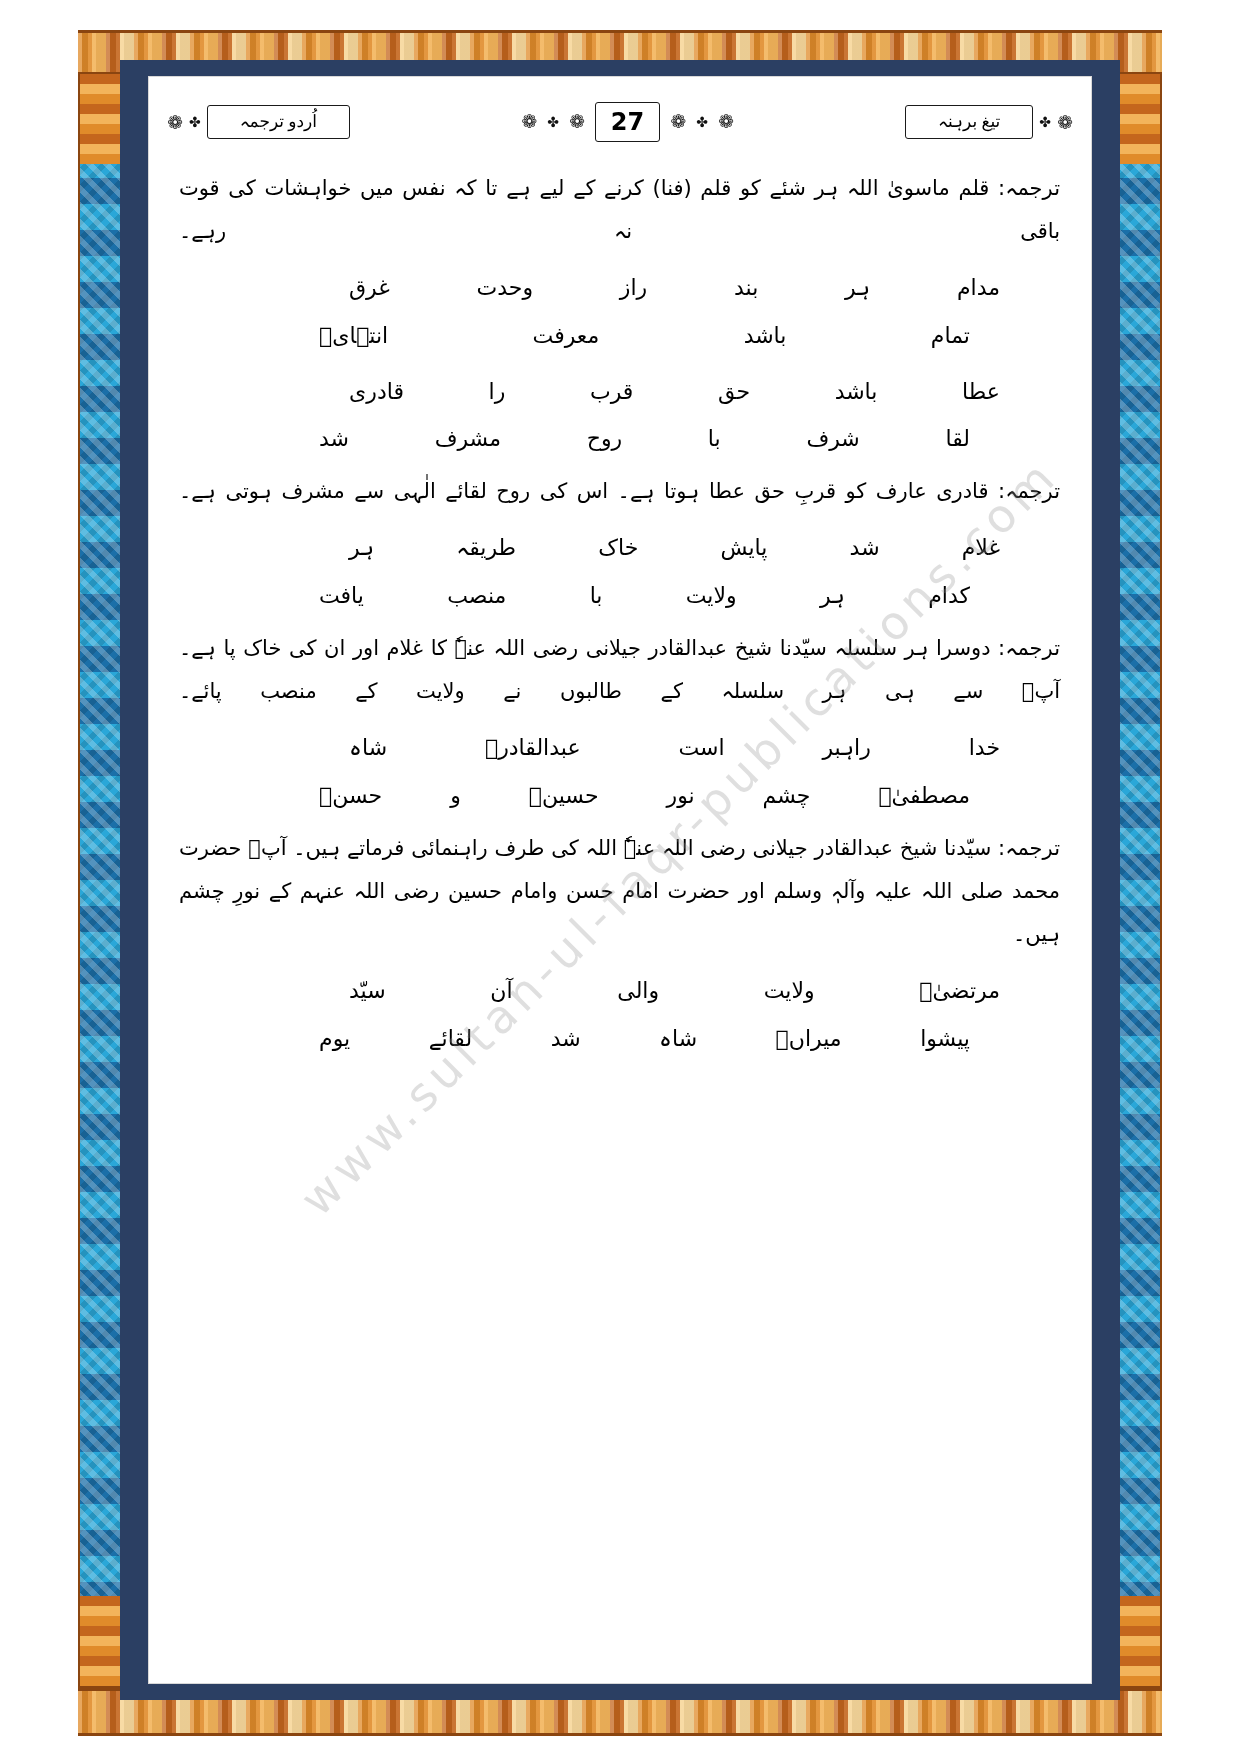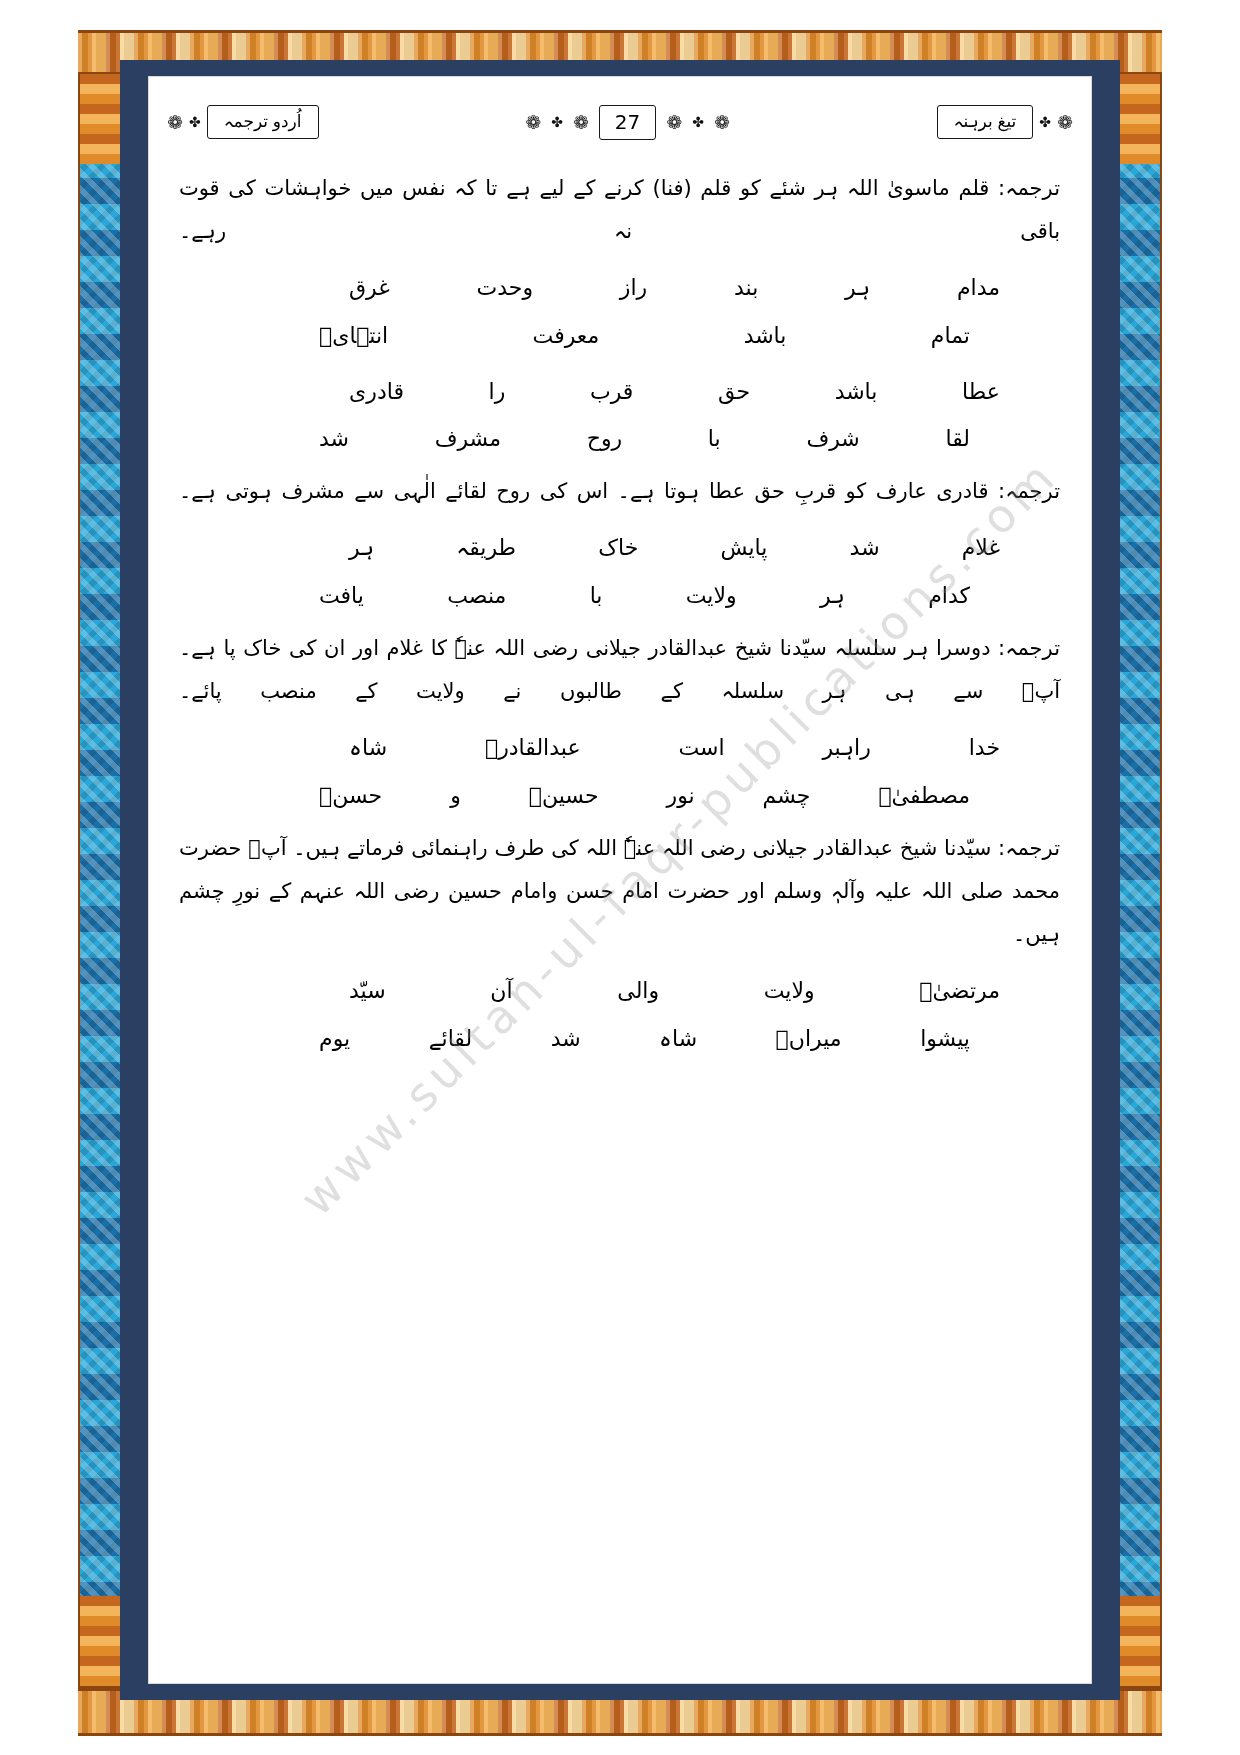--- a/index.html
+++ b/index.html
@@ -133,34 +133,34 @@
   }
   .header-side {
     display: flex;
     align-items: center;
     gap: 6px;
     flex: 0 0 auto;
   }
   .hdr-label {
     border: 1.5px solid #1a1a1a;
     border-radius: 3px;
-    padding: 3px 16px;
+    padding: 3px 32px;
     font-size: 17px;
-    font-family: Liberation Sans, sans-serif;
+    font-family: Liberation Serif, serif;
     color: #000;
     white-space: nowrap;
     line-height: 1.5;
     text-align: center;
   }
   .page-num {
     border: 1.5px solid #1a1a1a;
     border-radius: 3px;
     padding: 3px 15px;
-    font-size: 20px;
-    font-weight: normal;
+    font-size: 24px;
+    font-weight: bold;
     color: #000;
     line-height: 1.35;
   }
   .orn {
     font-size: 19px;
     color: #111;
     line-height: 1;
   }
   .orn.small { font-size: 14px; }
   .header-mid {

